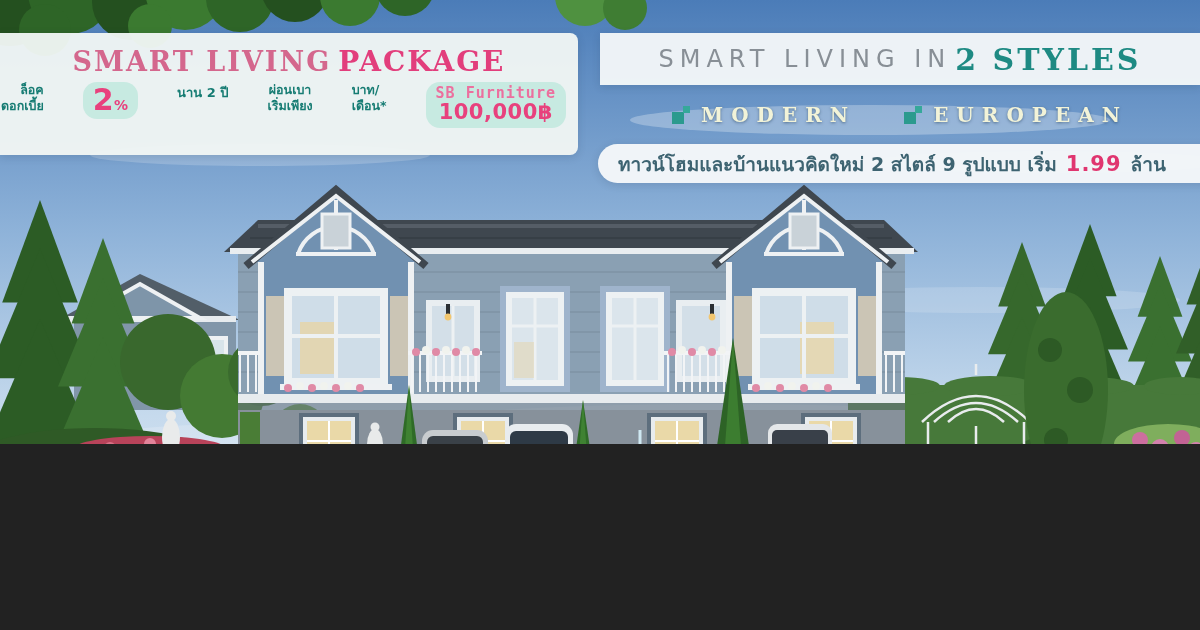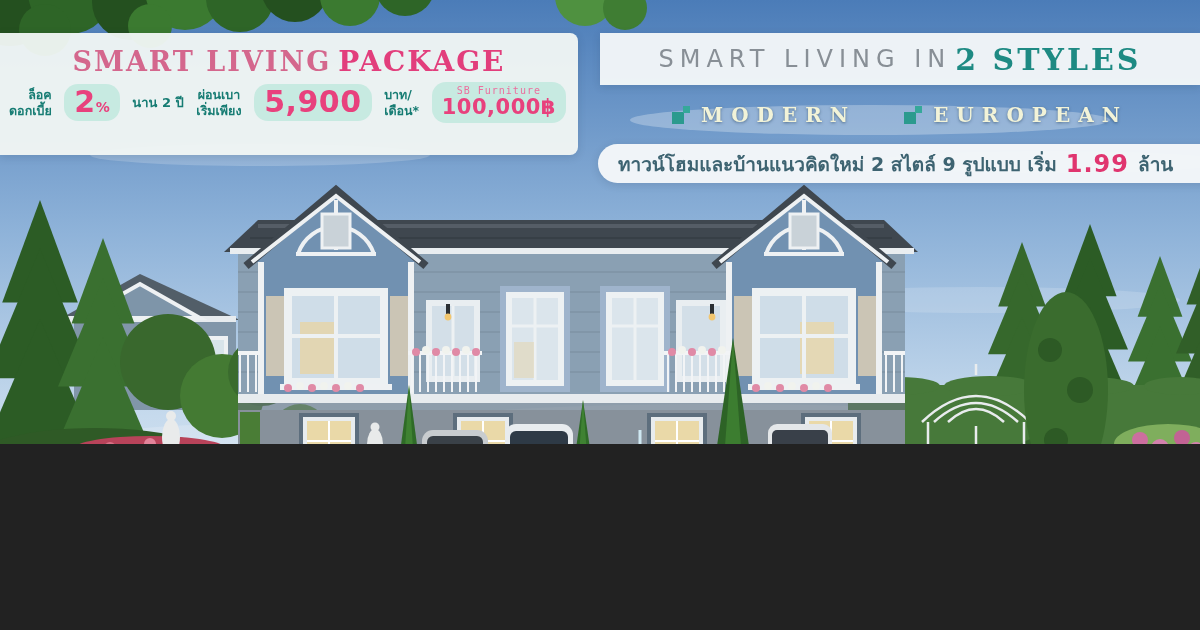--- a/index.html
+++ b/index.html
@@ -5,29 +5,29 @@
   html,body{margin:0;padding:0;background:#222;}
   .canvas{position:relative;width:1200px;height:444px;overflow:hidden;font-family:"DejaVu Sans",sans-serif;}
   .scene{position:absolute;inset:0;display:block;}
 
   
   .panel-left{position:absolute;left:0;top:33px;width:578px;height:122px;
     background:rgba(240,246,244,.96);border-radius:0 8px 8px 0;box-shadow:0 2px 8px rgba(30,50,70,.15);}
   .promo-title{text-align:center;margin:11px 0 3px;font-family:"DejaVu Serif",serif;line-height:1;}
   .t-reg{color:#d4678d;font-size:27px;font-weight:600;letter-spacing:2px;}
   .t-bold{color:#e23e7c;font-size:28px;font-weight:800;letter-spacing:2px;margin-left:7px;}
-  .facts{display:flex;align-items:center;justify-content:space-between;padding:3px 12px 0 9px;}
+  .facts{display:flex;align-items:flex-start;justify-content:space-between;padding:3px 12px 0 1px;}
   .fact-label{color:#167c73;font-weight:bold;font-size:12.5px;line-height:1.25;display:flex;flex-direction:column;white-space:nowrap;}
   .ta-r{text-align:right}.ta-c{text-align:center}
   .fact-single{color:#167c73;font-weight:bold;font-size:13px;white-space:nowrap;}
   .badge{background:#c7eae1;border-radius:14px;padding:3px 10px 4px;color:#e8417d;text-align:center;line-height:1;}
   .badge-big{font-size:30px;font-weight:800;letter-spacing:.5px;}
   .badge-unit{font-size:14px;font-weight:800;}
   .voucher-badge{padding:4px 10px 5px;}
-  .badge-brand{display:block;font-size:10px;font-weight:400;letter-spacing:1px;color:#ec6f9e;font-family:"DejaVu Sans Mono",monospace;margin-bottom:1px;}
+  .badge-brand{display:block;font-size:15px;font-weight:700;letter-spacing:1px;color:#ec6f9e;font-family:"DejaVu Sans Mono",monospace;margin-bottom:1px;}
   .badge-big.sm{font-size:21px;display:block;}
   .free{font-size:15px;}
   .fl-line{display:block;}
 
   
   .bar-headline{position:absolute;left:600px;top:33px;width:600px;height:52px;
     background:rgba(242,246,248,.97);display:flex;align-items:center;justify-content:center;gap:4px;box-shadow:0 2px 8px rgba(30,50,70,.15);}
   .hl-reg{color:#888f96;font-size:24px;letter-spacing:6px;white-space:nowrap;}
   .hl-accent{color:#1e8a83;font-size:30px;font-weight:800;letter-spacing:3px;font-family:"DejaVu Serif",serif;white-space:nowrap;}
 
@@ -39,21 +39,21 @@
   .sq-b{position:absolute;left:0;bottom:0;width:12px;height:12px;background:#2b9a8e;}
   .sq-s{position:absolute;right:0;top:0;width:7px;height:7px;background:#35a89a;}
   .style-label{color:#f2f3d8;font-family:"DejaVu Serif",serif;font-weight:700;font-size:20px;letter-spacing:8px;
     text-shadow:0 1px 3px rgba(25,55,80,.55);white-space:nowrap;}
 
   
   .tagline-pill{position:absolute;left:598px;top:144px;width:602px;height:39px;
     background:rgba(244,247,249,.97);border-radius:20px 0 0 20px;display:flex;align-items:center;gap:9px;
     padding-left:20px;font-weight:bold;white-space:nowrap;overflow:hidden;box-shadow:0 2px 8px rgba(30,50,70,.15);}
   .tag-text{color:#3d6371;font-size:19px;}
-  .tag-price{color:#e0356f;font-size:24px;letter-spacing:1px;}
+  .tag-price{color:#e0356f;font-size:21px;letter-spacing:1px;}
 </style>
 </head>
 <body>
 
 <div class="canvas">
 
   <svg class="scene" viewBox="0 0 1200 630" preserveAspectRatio="none" xmlns="http://www.w3.org/2000/svg">
     <defs>
       <linearGradient id="skyGrad" x1="0" y1="0" x2="0" y2="1">
         <stop offset="0" stop-color="#4b7cb8"></stop>
@@ -535,21 +535,20 @@
       <div class="fact-label ta-r">
         <span class="fl-line">ล็อค</span>
         <span class="fl-line">ดอกเบี้ย</span>
       </div>
       <div class="badge"><span class="badge-big">2</span><span class="badge-unit">%</span></div>
       <div class="fact-single">นาน 2 ปี</div>
       <div class="fact-label ta-c">
         <span class="fl-line">ผ่อนเบา</span>
         <span class="fl-line">เริ่มเพียง</span>
       </div>
-      <div class="badge"><span class="badge-big">5,900</span></div>
       <div class="fact-label">
         <span class="fl-line">บาท/</span>
         <span class="fl-line">เดือน*</span>
       </div>
       <div class="badge voucher-badge">
         <span class="badge-brand">SB Furniture</span>
         <span class="badge-big sm">100,000฿</span>
       </div>
     </div>
   </section>

